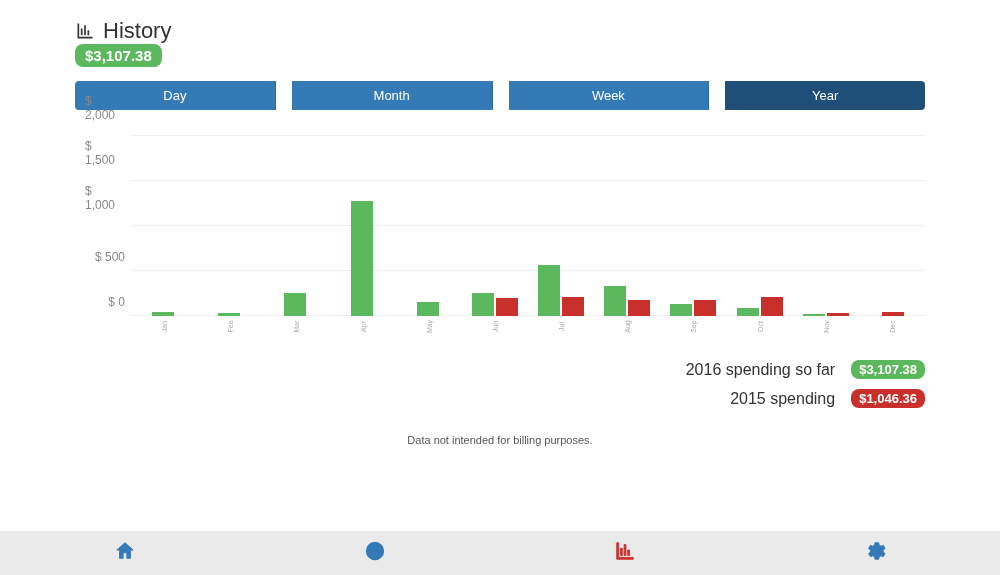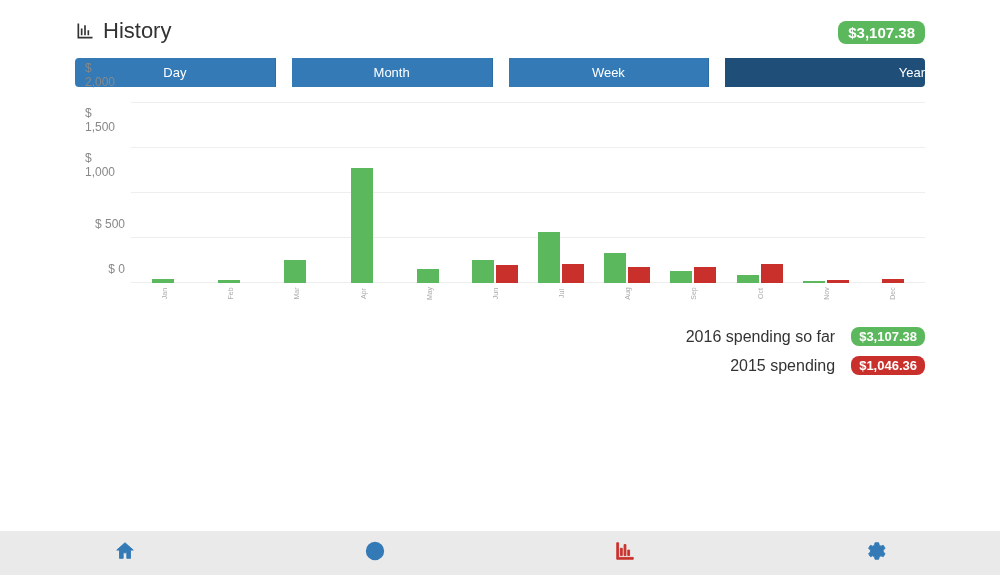--- a/index.html
+++ b/index.html
@@ -1,28 +1,28 @@
 <!DOCTYPE html>
 <html><head>
 <meta charset="utf-8">
 <style>
 * { box-sizing: border-box; margin: 0; padding: 0; }
 body { font-family: -apple-system, "Helvetica Neue", Arial, sans-serif; background: #fff; width: 1000px; height: 575px; overflow: hidden; }
 .container { padding: 18px 75px 0 75px; }
-.header { display: flex; justify-content: space-between; align-items: flex-end; margin-bottom: 14px; }
+.header { display: flex; justify-content: space-between; align-items: flex-start; margin-bottom: 14px; flex-direction: column; }
 .header-left { display: flex; align-items: center; gap: 8px; }
 .icon-bars svg { width: 20px; height: 20px; display: block; }
 .page-title { color: #333; font-size: 22px; font-weight: 400; }
 .badge { display: inline-block; padding: 3px 10px; border-radius: 8px; color: #fff; font-weight: 700; font-size: 15px; }
 .badge-green { background: #5cb85c; }
 .badge-red { background: #c9302c; }
 .badge-sm { font-size: 13px; padding: 2px 8px; }
-.tabbar { display: flex; border-radius: 4px; overflow: hidden; margin-bottom: 16px; gap: 16px; }
+.tabbar { display: flex; border-radius: 4px; overflow: hidden; margin-bottom: 26px; gap: 16px; }
 .tabbar .tab { flex: 1; background: #337ab7; color: #fff; text-align: center; padding: 7px 0; font-size: 13px; cursor: pointer; border-right: 1px solid #2e6da4; }
-.tabbar .tab:last-child { border-right: none; text-align: right; }
+.tabbar .tab:last-child { border-right: none; }
 .tabbar .tab.active { background: #1f4e79; }
 .chart-wrap { position: relative; height: 200px; margin: 0 0 10px 20px; }
 .y-ticks { position: absolute; left: -10px; top: 0; bottom: 20px; width: 40px; }
 .y-tick { position: absolute; right: 0; transform: translateY(-50%); font-size: 12px; color: #888; }
 .plot { position: absolute; left: 36px; right: 0; top: 0; bottom: 20px; border-bottom: 0; }
 .gridline { position: absolute; left: 0; right: 0; border-top: 1px solid #eee; }
 .months { position: absolute; left: 36px; right: 0; bottom: 0; height: 18px; display: flex; }
 .month-slot { flex: 1; position: relative; }
 .month-lbl { position: absolute; left: 50%; top: 5px; transform: translateX(-50%) rotate(-90deg); transform-origin: center; font-size: 7px; color: #aaa; white-space: nowrap; }
 .bars { position: absolute; left: 36px; right: 0; top: 0; bottom: 20px; display: flex; align-items: flex-end; }
@@ -171,20 +171,21 @@
     <div class="summary-line">
       <span>2016 spending so far</span>
       <span class="badge badge-green badge-sm">$3,107.38</span>
     </div>
     <div class="summary-line">
       <span>2015 spending</span>
       <span class="badge badge-red badge-sm">$1,046.36</span>
     </div>
   </div>
 
+  <div class="disclaimer">Data not intended for billing purposes.</div>
 </div>
 
 <div class="bottom-nav">
   <div class="nav-item nav-blue">
     <span><svg viewBox="0 0 24 24">
           <path d="M12 3l9 8h-3v9h-4v-6H10v6H6v-9H3l9-8z"></path>
         </svg></span>
   </div>
   <div class="nav-item nav-blue">
     <span><svg viewBox="0 0 24 24" fill="none" stroke-width="2">

